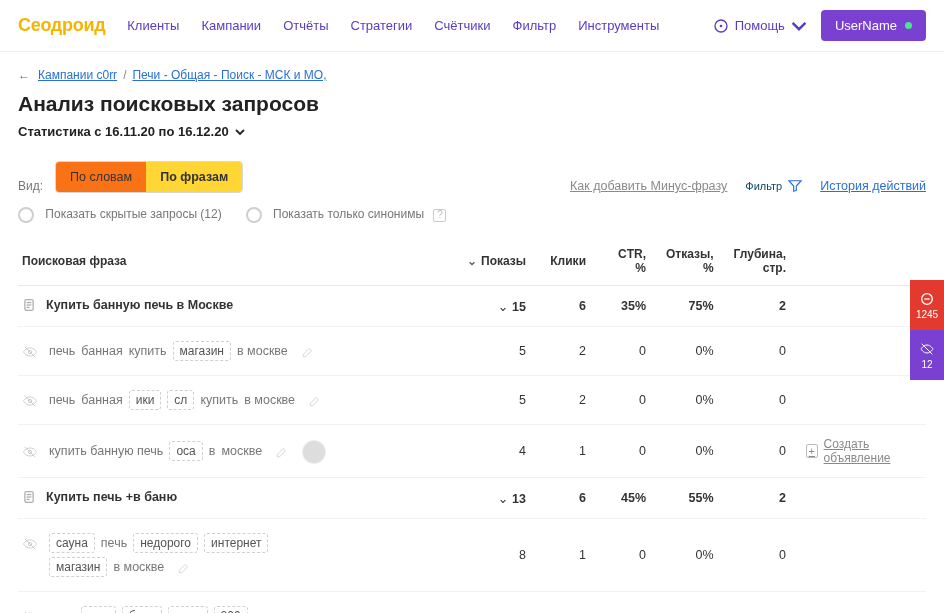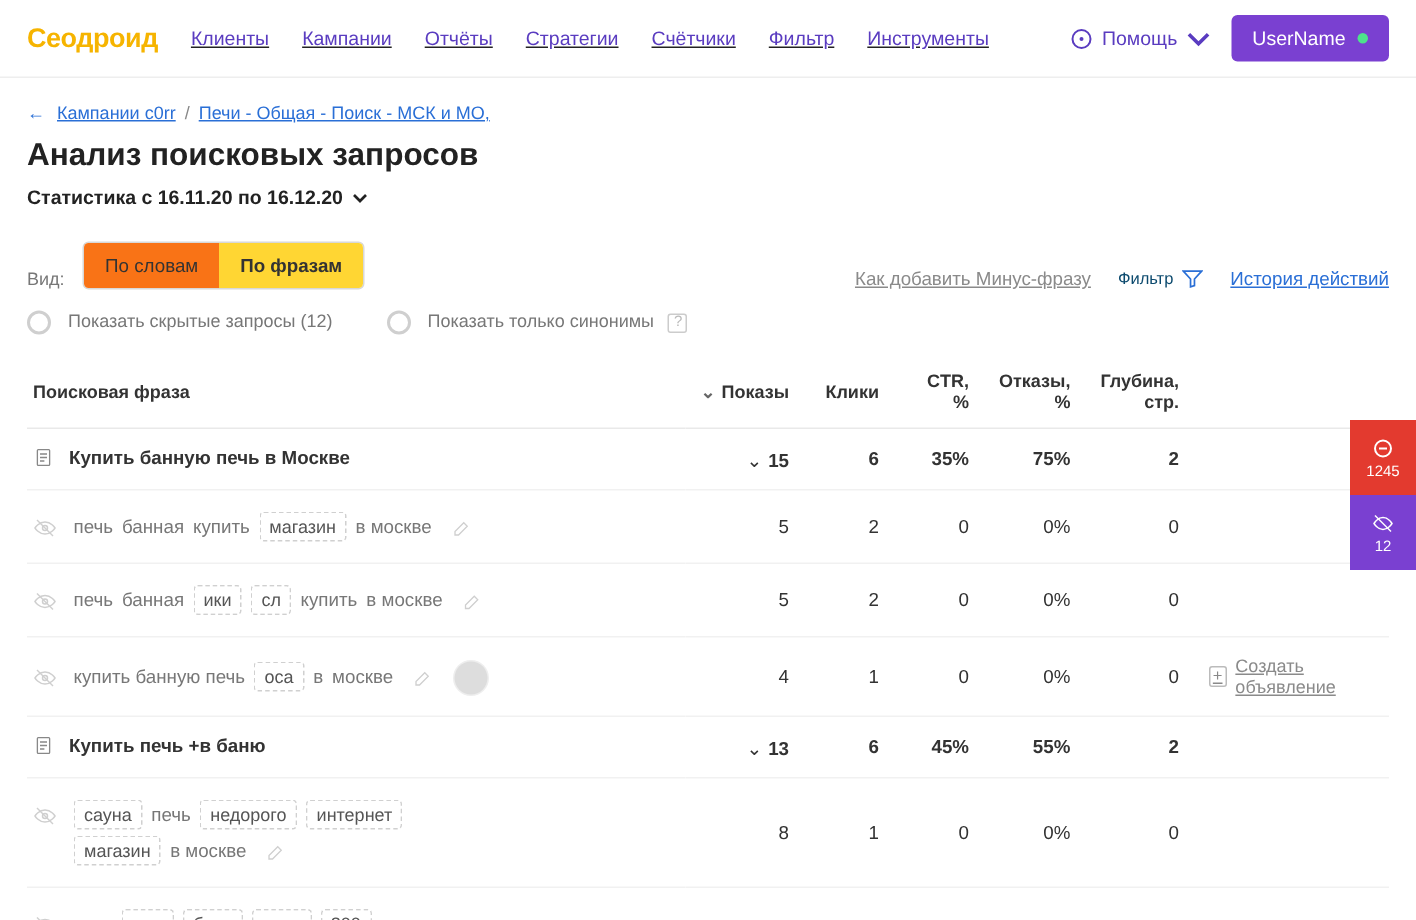--- a/index.html
+++ b/index.html
@@ -2,21 +2,21 @@
 <html><head>
 <meta charset="utf-8">
 <style>
   * { box-sizing: border-box; margin: 0; padding: 0; }
   body { font-family: Arial, Helvetica, sans-serif; font-size: 13px; color:#222; background:#fff; width:944px; }
   a { text-decoration:none; }
 
   
   .header { display:flex; align-items:center; padding:0 18px; height:52px; border-bottom:1px solid #eee;}
   .logo { font-weight:800; font-size:18px; color:#f6b400; letter-spacing:-0.3px;}
-  .nav { display:flex; margin-left:22px; gap:22px;text-decoration:underline;}
+  .nav { display:flex; margin-left:22px; gap:22px;}
   .nav a { color:#5a3cc0; font-size:13px; font-weight:500;}
   .spacer { flex:1;}
   .help { display:flex; align-items:center; gap:6px; color:#5a3cc0; font-size:13px; margin-right:14px; cursor:pointer;}
   .help svg { width:16px; height:16px; }
   .user-btn { background:#7a40d1; color:#fff; border:none; border-radius:4px; padding:8px 14px; font-size:13px; display:flex; align-items:center; gap:8px; cursor:pointer;}
   .user-dot { width:7px; height:7px; border-radius:50%; background:#4de28c; display:inline-block;}
 
   
   .page { padding:16px 18px 0;}
   .crumbs { font-size:12px; display:flex; gap:6px; align-items:center; color:#2a6fd6;}
@@ -33,21 +33,21 @@
   .seg { display:flex; border:1px solid #d8d8d8; border-radius:4px; overflow:hidden;}
   .seg button { border:none; background:#f97316; padding:8px 14px; font-size:12.5px; cursor:pointer; color:#333;}
   .seg button.active { background:#ffd633; font-weight:600;}
   .tb-right { margin-left:auto; display:flex; align-items:center; gap:18px;}
   .link-muted { color:#8a8a8a; text-decoration:underline; font-size:12.5px; cursor:pointer;}
   .filter { color:#0c4a6e; font-size:11px; display:flex; align-items:center; gap:6px; cursor:pointer;}
   .filter svg { width:14px; height:14px; stroke:#2a6fd6; fill:none;}
   .link-blue { color:#2a6fd6; text-decoration:underline; font-size:12.5px; cursor:pointer;}
 
   
-  .toggles { display:flex; gap:36px; align-items:center; font-size:12px; color:#777; margin-bottom:14px;}
+  .toggles { display:flex; gap:24px; align-items:center; font-size:12px; color:#777; margin-bottom:14px;}
   .tgl { width:16px; height:16px; border:2px solid #cfcfcf; border-radius:50%; display:inline-block; margin-right:8px; vertical-align:middle;}
   .q-icon { width:13px; height:13px; border:1px solid #ccc; border-radius:2px; display:inline-block; margin-left:6px; position:relative; vertical-align:middle;}
   .q-icon::after { content:"?"; position:absolute; top:-1px; left:3px; font-size:10px; color:#bbb;}
 
   
   .tbl { width:100%; border-collapse:collapse;}
   .tbl th { text-align:right; font-weight:600; font-size:12px; color:#333; padding:10px 10px; border-bottom:1px solid #e9e9e9;}
   .tbl th.first { text-align:left; padding-left:4px;}
   .tbl td { padding:12px 10px; font-size:12.5px; color:#333; border-bottom:1px solid #f1f1f1; text-align:right; vertical-align:middle;}
   .tbl td.first { text-align:left; padding-left:4px;}
@@ -64,21 +64,21 @@
   .cursor { display:inline-block; width:22px; height:22px; border-radius:50%; background:#ddd; box-shadow:0 0 0 1px #eee; vertical-align:middle; margin-left:14px;}
   .create-ad { display:inline-flex; align-items:center; gap:6px; color:#8a8a8a; font-size:12px; text-decoration:underline; cursor:pointer;}
   .create-ad .plus { width:14px; height:14px; border:1px solid #bbb; border-radius:2px; display:inline-flex; align-items:center; justify-content:center; font-size:11px; color:#888;}
 
   .col-extra { width:130px; }
   .col-num { width:60px; }
   .col-phrase { width:auto; }
 
   
   .side-badges { position:fixed; right:0; top:280px; display:flex; flex-direction:column;}
-  .badge { width:44px; height:50px; display:flex; flex-direction:column; align-items:center; justify-content:center; color:#fff; font-size:10px; gap:2px;}
+  .badge { width:34px; height:50px; display:flex; flex-direction:column; align-items:center; justify-content:center; color:#fff; font-size:10px; gap:2px;}
   .badge.red { background:#e33a2f;}
   .badge.purple { background:#7a40d1;}
   .badge svg { width:16px; height:16px; stroke:#fff; fill:none;}
 
   .sort-head { display:inline-flex; align-items:center; gap:4px;}
   .sort-head::before { content:"⌄"; color:#666; font-size:12px;}
 </style>
 </head>
 <body>
 

